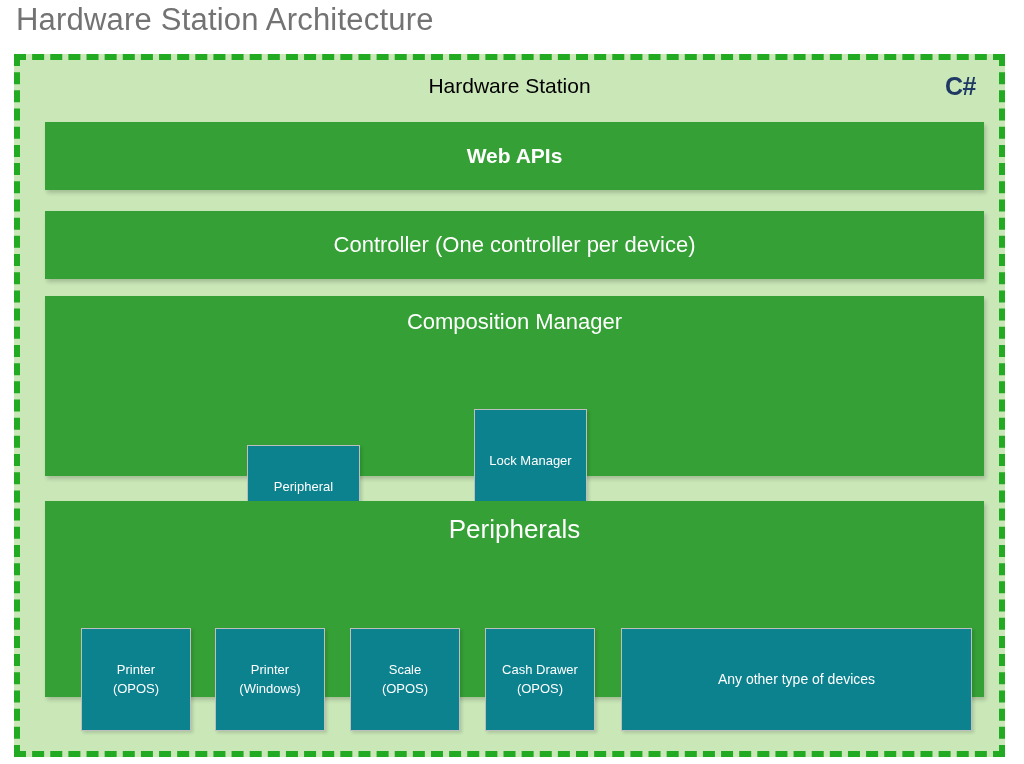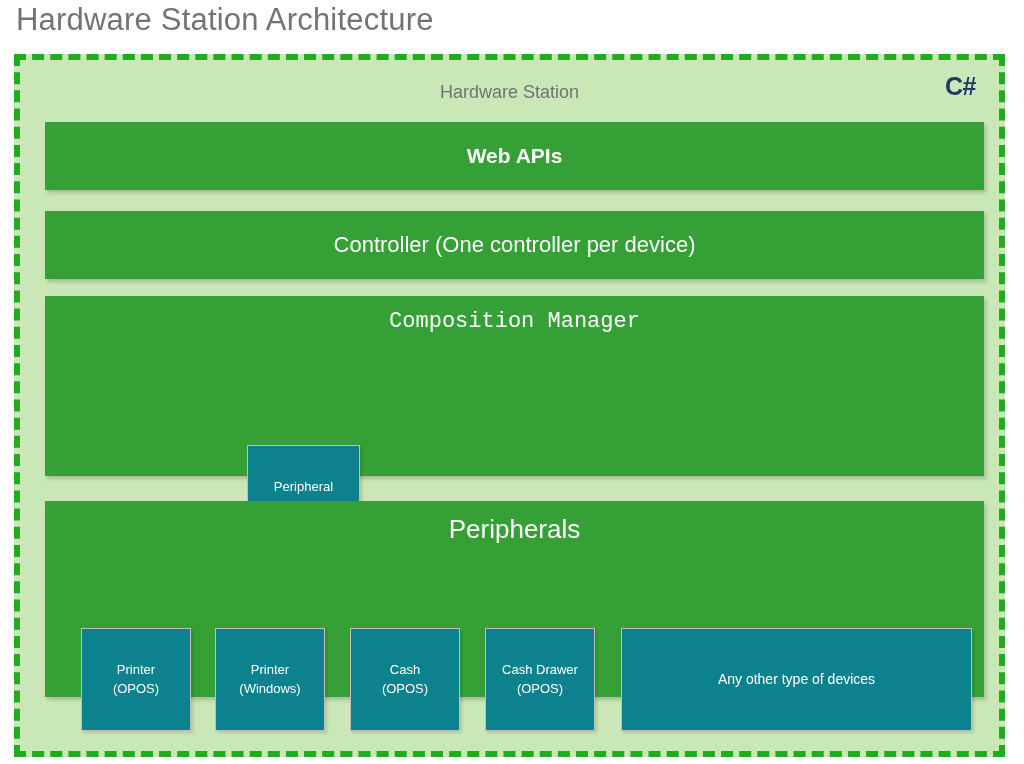--- a/index.html
+++ b/index.html
@@ -39,24 +39,23 @@
     background: #c9e7b7;
     border: 6px dashed #22aa22;
   }
 
   #hw-station-title {
     position: absolute;
     left: 0;
     right: 0;
     top: 14px;
     text-align: center;
-    font-size: 18px;
-    color: #737373;
+    font-size: 21px;
+    color: #000000;
     font-weight: 400;
-    margin-top: 8px;
   }
 
   #csharp-label {
     position: absolute;
     right: 23px;
     top: 12px;
     font-size: 25px;
     font-weight: 700;
     color: #1f3864;
     letter-spacing: -0.5px;
@@ -93,21 +92,20 @@
     top: 21px;
     font-size: 22px;
   }
 
   #layer-composition {
     left: 25px;  top: 236px; width: 939px; height: 180px;
   }
   #layer-composition .layer-title {
     top: 13px;
     font-size: 22px;
-    font-family: Liberation Mono, monospace;
   }
 
   #layer-peripherals {
     left: 25px;  top: 441px; width: 939px; height: 196px;
   }
   #layer-peripherals .layer-title {
     top: 13px;
     font-size: 26px;
   }
 
@@ -161,38 +159,41 @@
   </div>
 
   <div class="layer" id="layer-composition">
     <div class="layer-title">Composition Manager</div>
 
     <div class="teal-box" id="cm-box-0">
       <span class="tb-label">Peripheral
 Interface</span>
     </div>
 
+    <div class="teal-box" id="cm-box-1">
+      <span class="tb-label">Lock Manager</span>
+    </div>
 
   </div>
 
   <div class="layer" id="layer-peripherals">
     <div class="layer-title">Peripherals</div>
 
     <div class="teal-box" id="ph-box-0">
       <span class="tb-label">Printer
 (OPOS)</span>
     </div>
 
     <div class="teal-box" id="ph-box-1">
       <span class="tb-label">Printer
 (Windows)</span>
     </div>
 
     <div class="teal-box" id="ph-box-2">
-      <span class="tb-label">Cash
+      <span class="tb-label">Scale
 (OPOS)</span>
     </div>
 
     <div class="teal-box" id="ph-box-3">
       <span class="tb-label">Cash Drawer
 (OPOS)</span>
     </div>
 
     <div class="teal-box" id="ph-box-4">
       <span class="tb-label">Any other type of devices</span>

